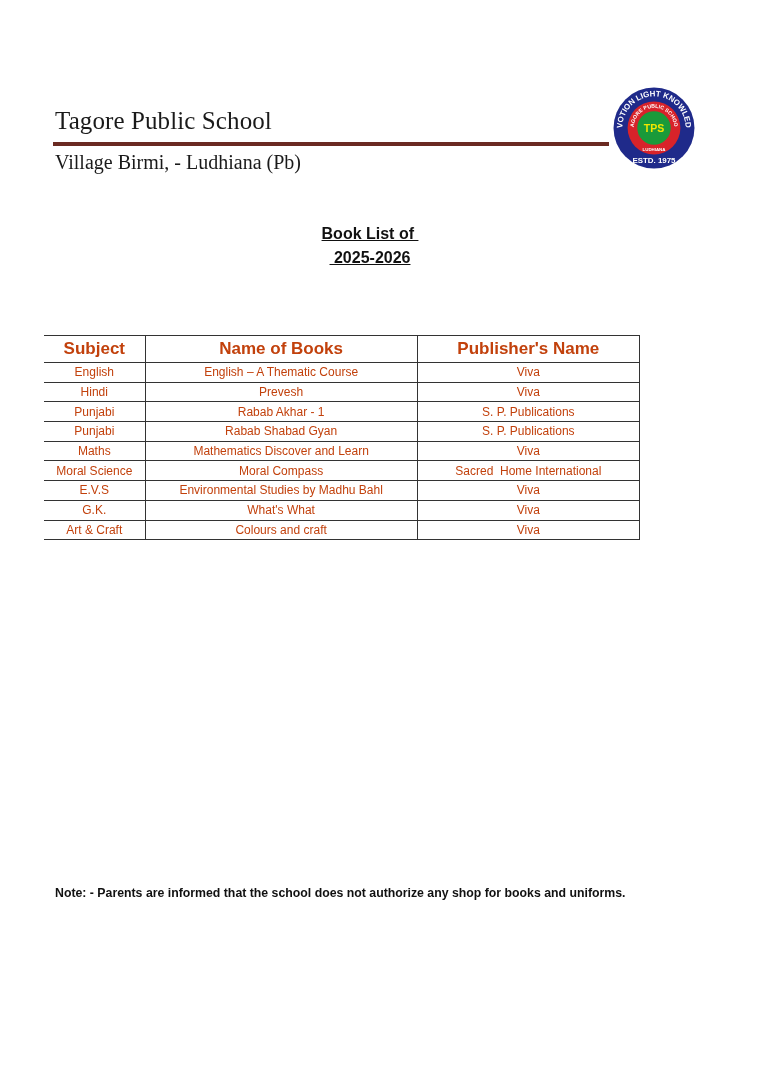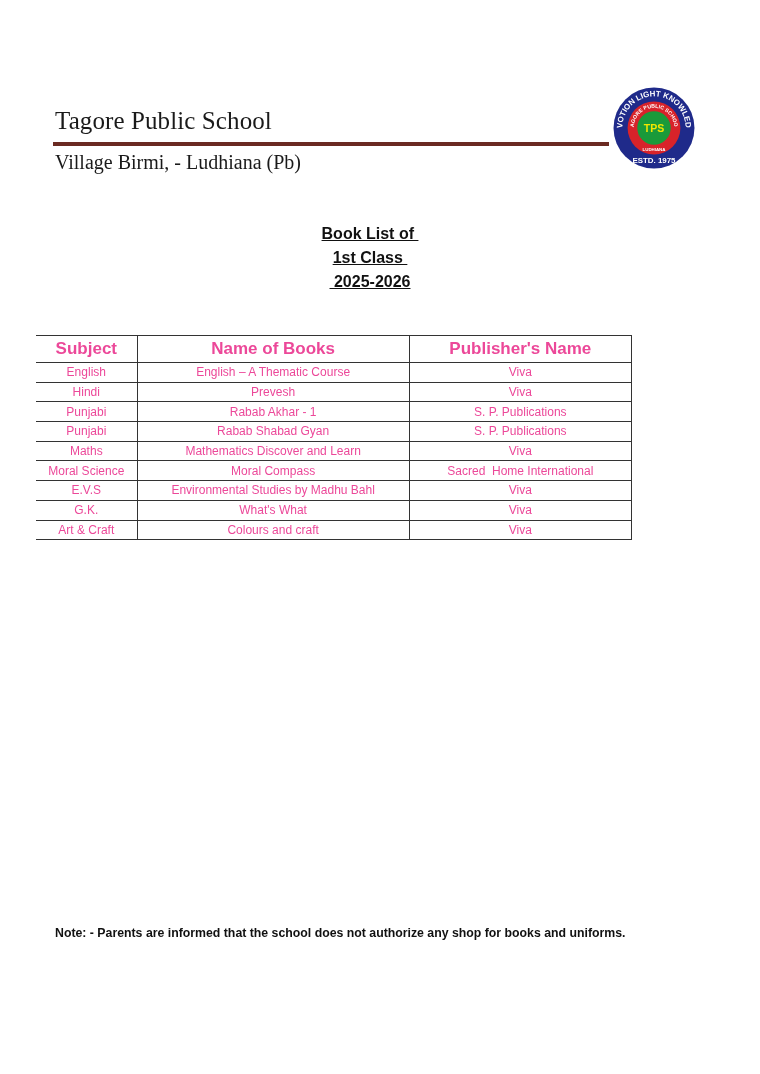--- a/index.html
+++ b/index.html
@@ -22,38 +22,38 @@
       position: absolute; left: 610px; top: 84px; width: 88px; height: 88px;
     }
     .title-block {
       position: absolute; left: 270px; top: 206px; width: 200px;
       text-align: center;
       font-family: "Liberation Sans", "DejaVu Sans", sans-serif;
       font-weight: bold; font-size: 16px; line-height: 24px; margin-top: 16px;
     }
     .title-block div { text-decoration: underline; white-space: pre; }
     .booklist {
-      position: absolute; left: 36px; top: 335px; width: 596px;
+      position: absolute; left: 44px; top: 335px; width: 596px;
       border-collapse: collapse;
       font-family: "Liberation Sans", "DejaVu Sans", sans-serif;
-      font-size: 12px; color: #ec4899;
+      font-size: 12px; color: #c2410c;
     }
     .booklist th, .booklist td {
       border-top: 1px solid #333; border-bottom: 1px solid #333;
       border-left: 1px solid #333; border-right: 1px solid #333;
       text-align: center; padding: 0; white-space: pre;
     }
     .booklist th:first-child, .booklist td:first-child { border-left: none; }
     .booklist th { font-size: 17px; font-weight: bold; height: 26px; }
     .booklist td { height: 18.7px; line-height: 18px; margin-top: 36px; }
     .col-subject { width: 95px; }
     .col-book { width: 256px; }
     .col-pub { width: 209px; }
     .note {
-      position: absolute; left: 55px; top: 926px;
+      position: absolute; left: 55px; top: 886px;
       font-family: "Liberation Sans", "DejaVu Sans", sans-serif;
       font-weight: bold; font-size: 12.3px; color: #111;
     }
   </style>
 </head>
 <body>
 
 <div class="school-name">Tagore Public School</div>
 <div class="header-rule"></div>
 <div class="school-address">Village Birmi, - Ludhiana (Pb)</div>
@@ -73,21 +73,20 @@
   <text font-family="Liberation Sans, sans-serif" font-size="9" font-weight="bold" fill="#ffffff" x="50" y="90" text-anchor="middle">ESTD. 1975</text>
   <text font-family="Liberation Sans, sans-serif" font-size="6" font-weight="bold" fill="#ffffff">
     <textPath href="#innerArc" startOffset="50%" text-anchor="middle">TAGORE PUBLIC SCHOOL</textPath>
   </text>
   <text font-family="Liberation Sans, sans-serif" font-size="5" font-weight="bold" fill="#ffffff" x="50" y="76" text-anchor="middle">LUDHIANA</text>
   <text font-family="Liberation Sans, sans-serif" font-size="12" font-weight="bold" fill="#f2e600" x="50" y="55" text-anchor="middle">TPS</text>
 </svg>
 
 <div class="title-block">
   <div>Book List of </div>
-  <div>1st Class </div>
   <div> 2025-2026</div>
 </div>
 
 <table class="booklist">
   <thead>
     <tr>
       <th class="col-subject">Subject</th>
       <th class="col-book">Name of Books</th>
       <th class="col-pub">Publisher's Name</th>
     </tr>

